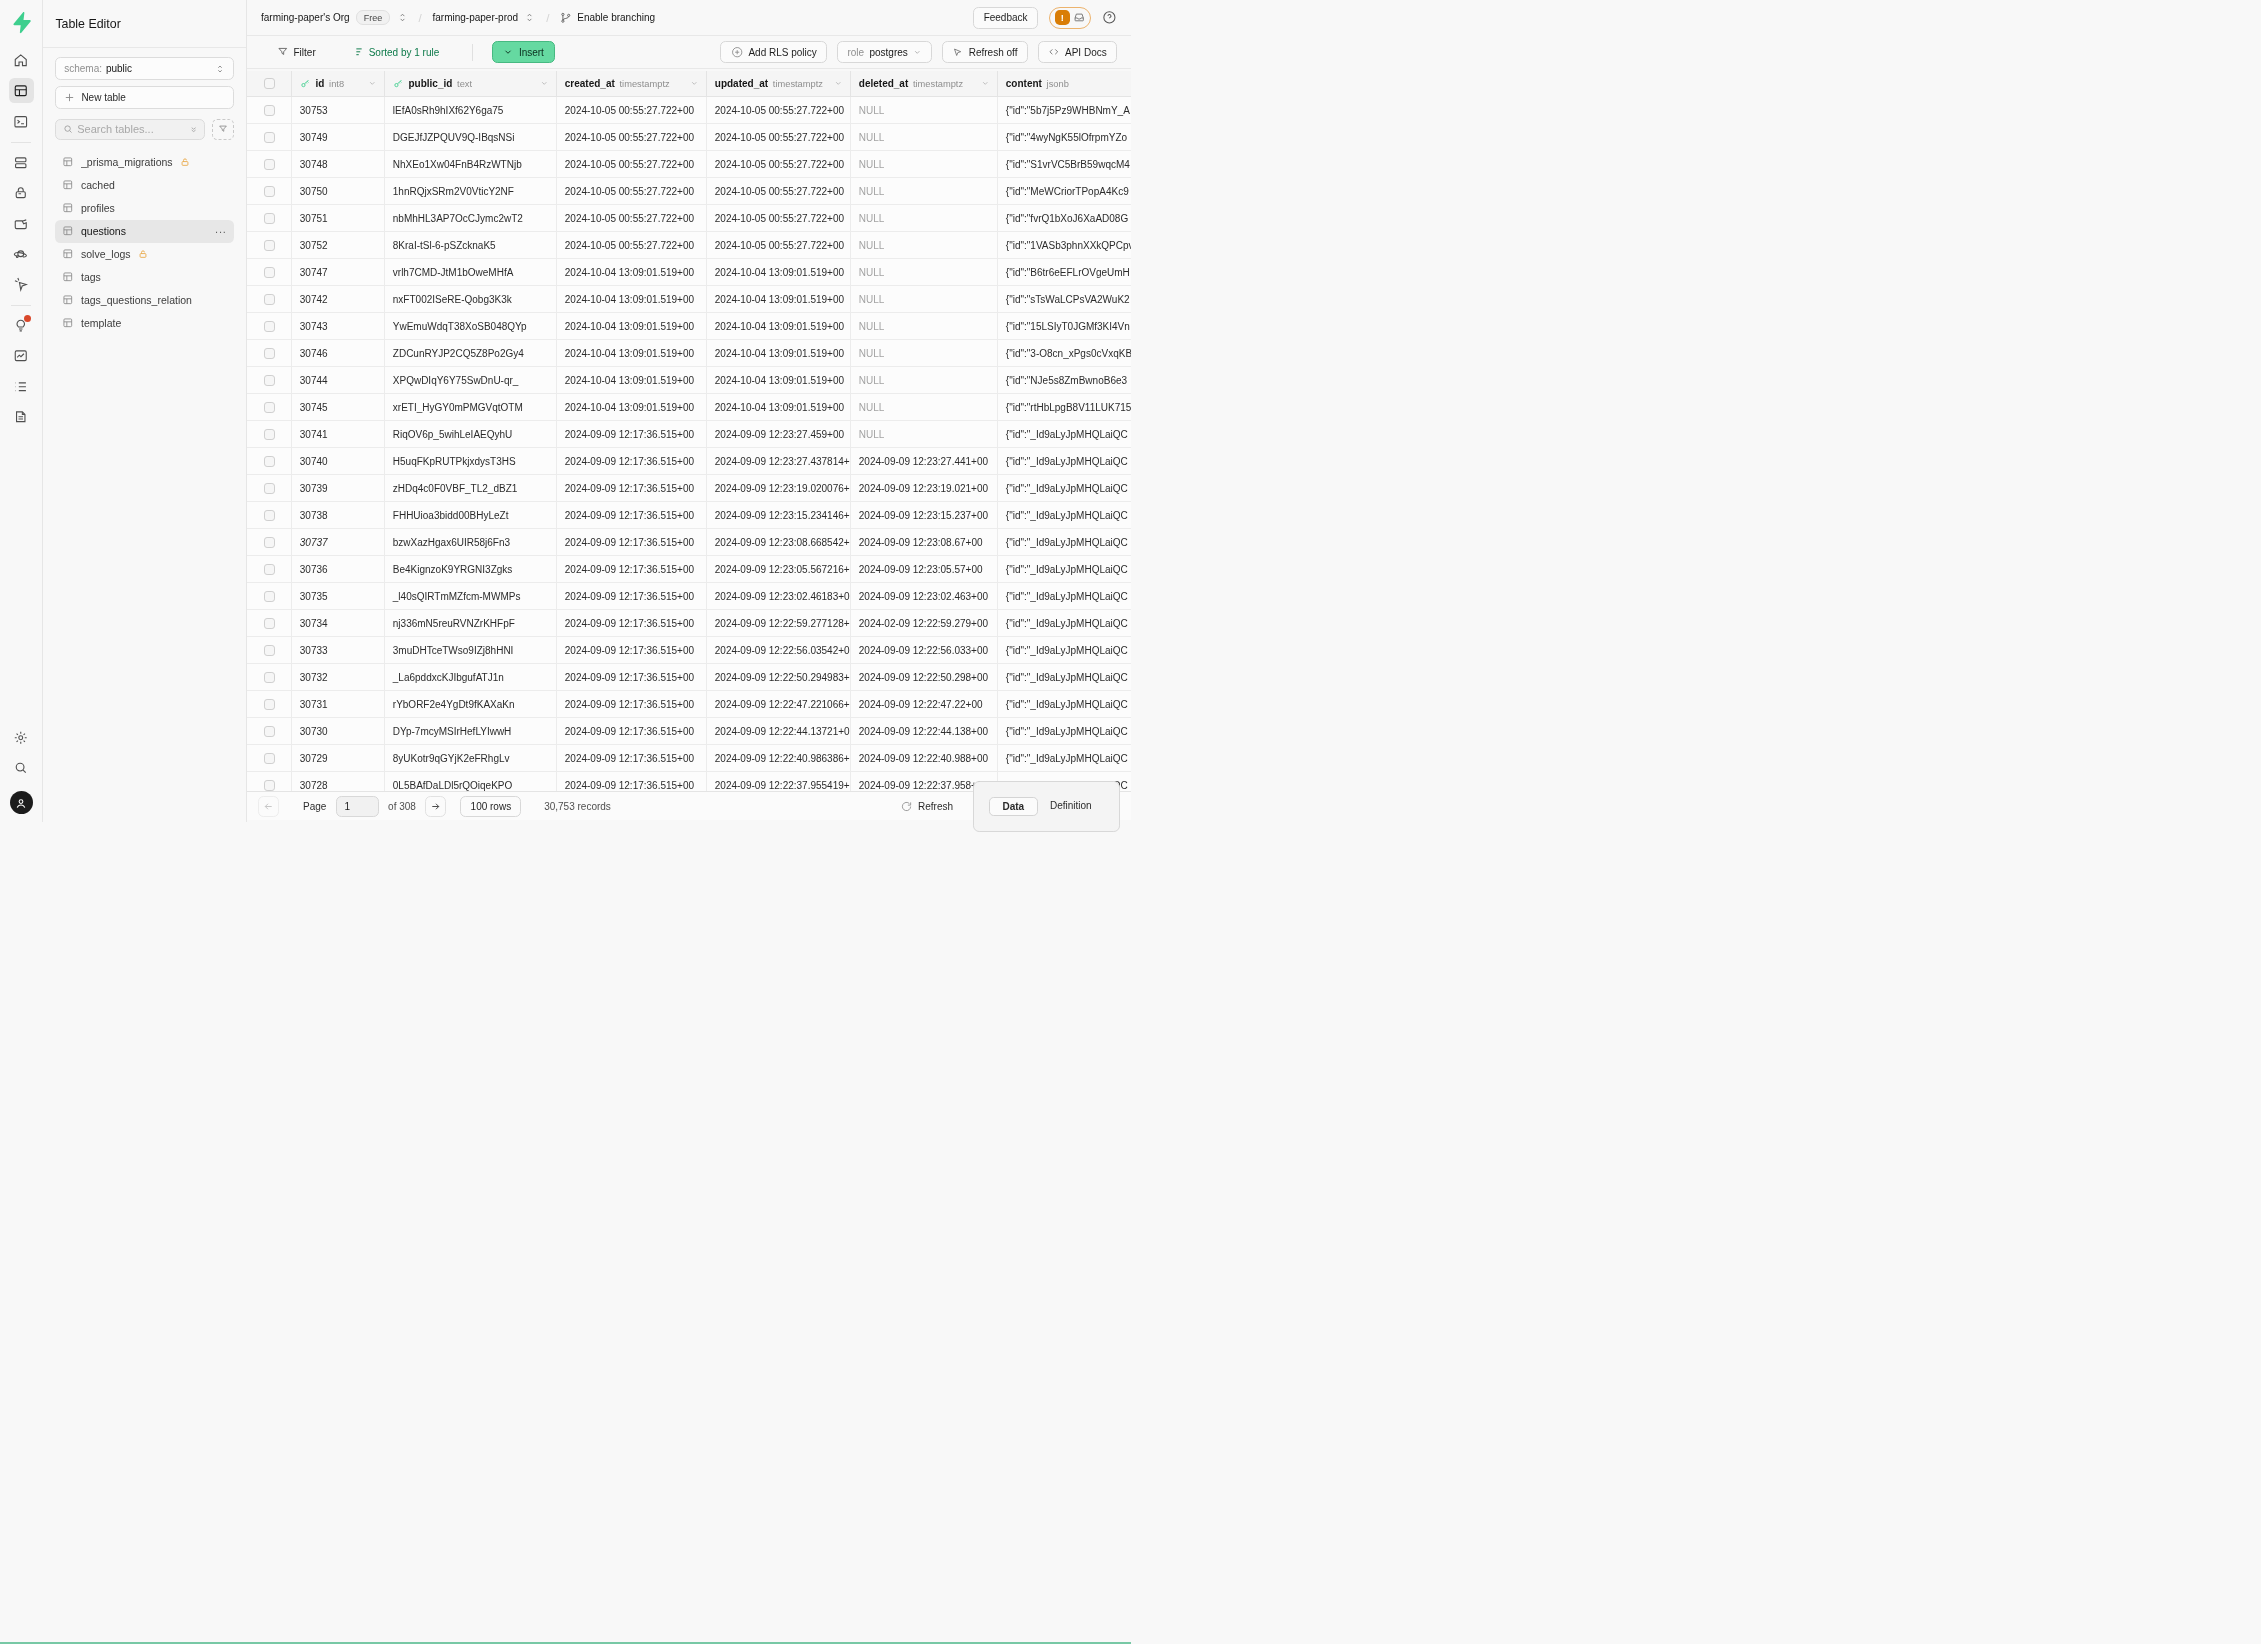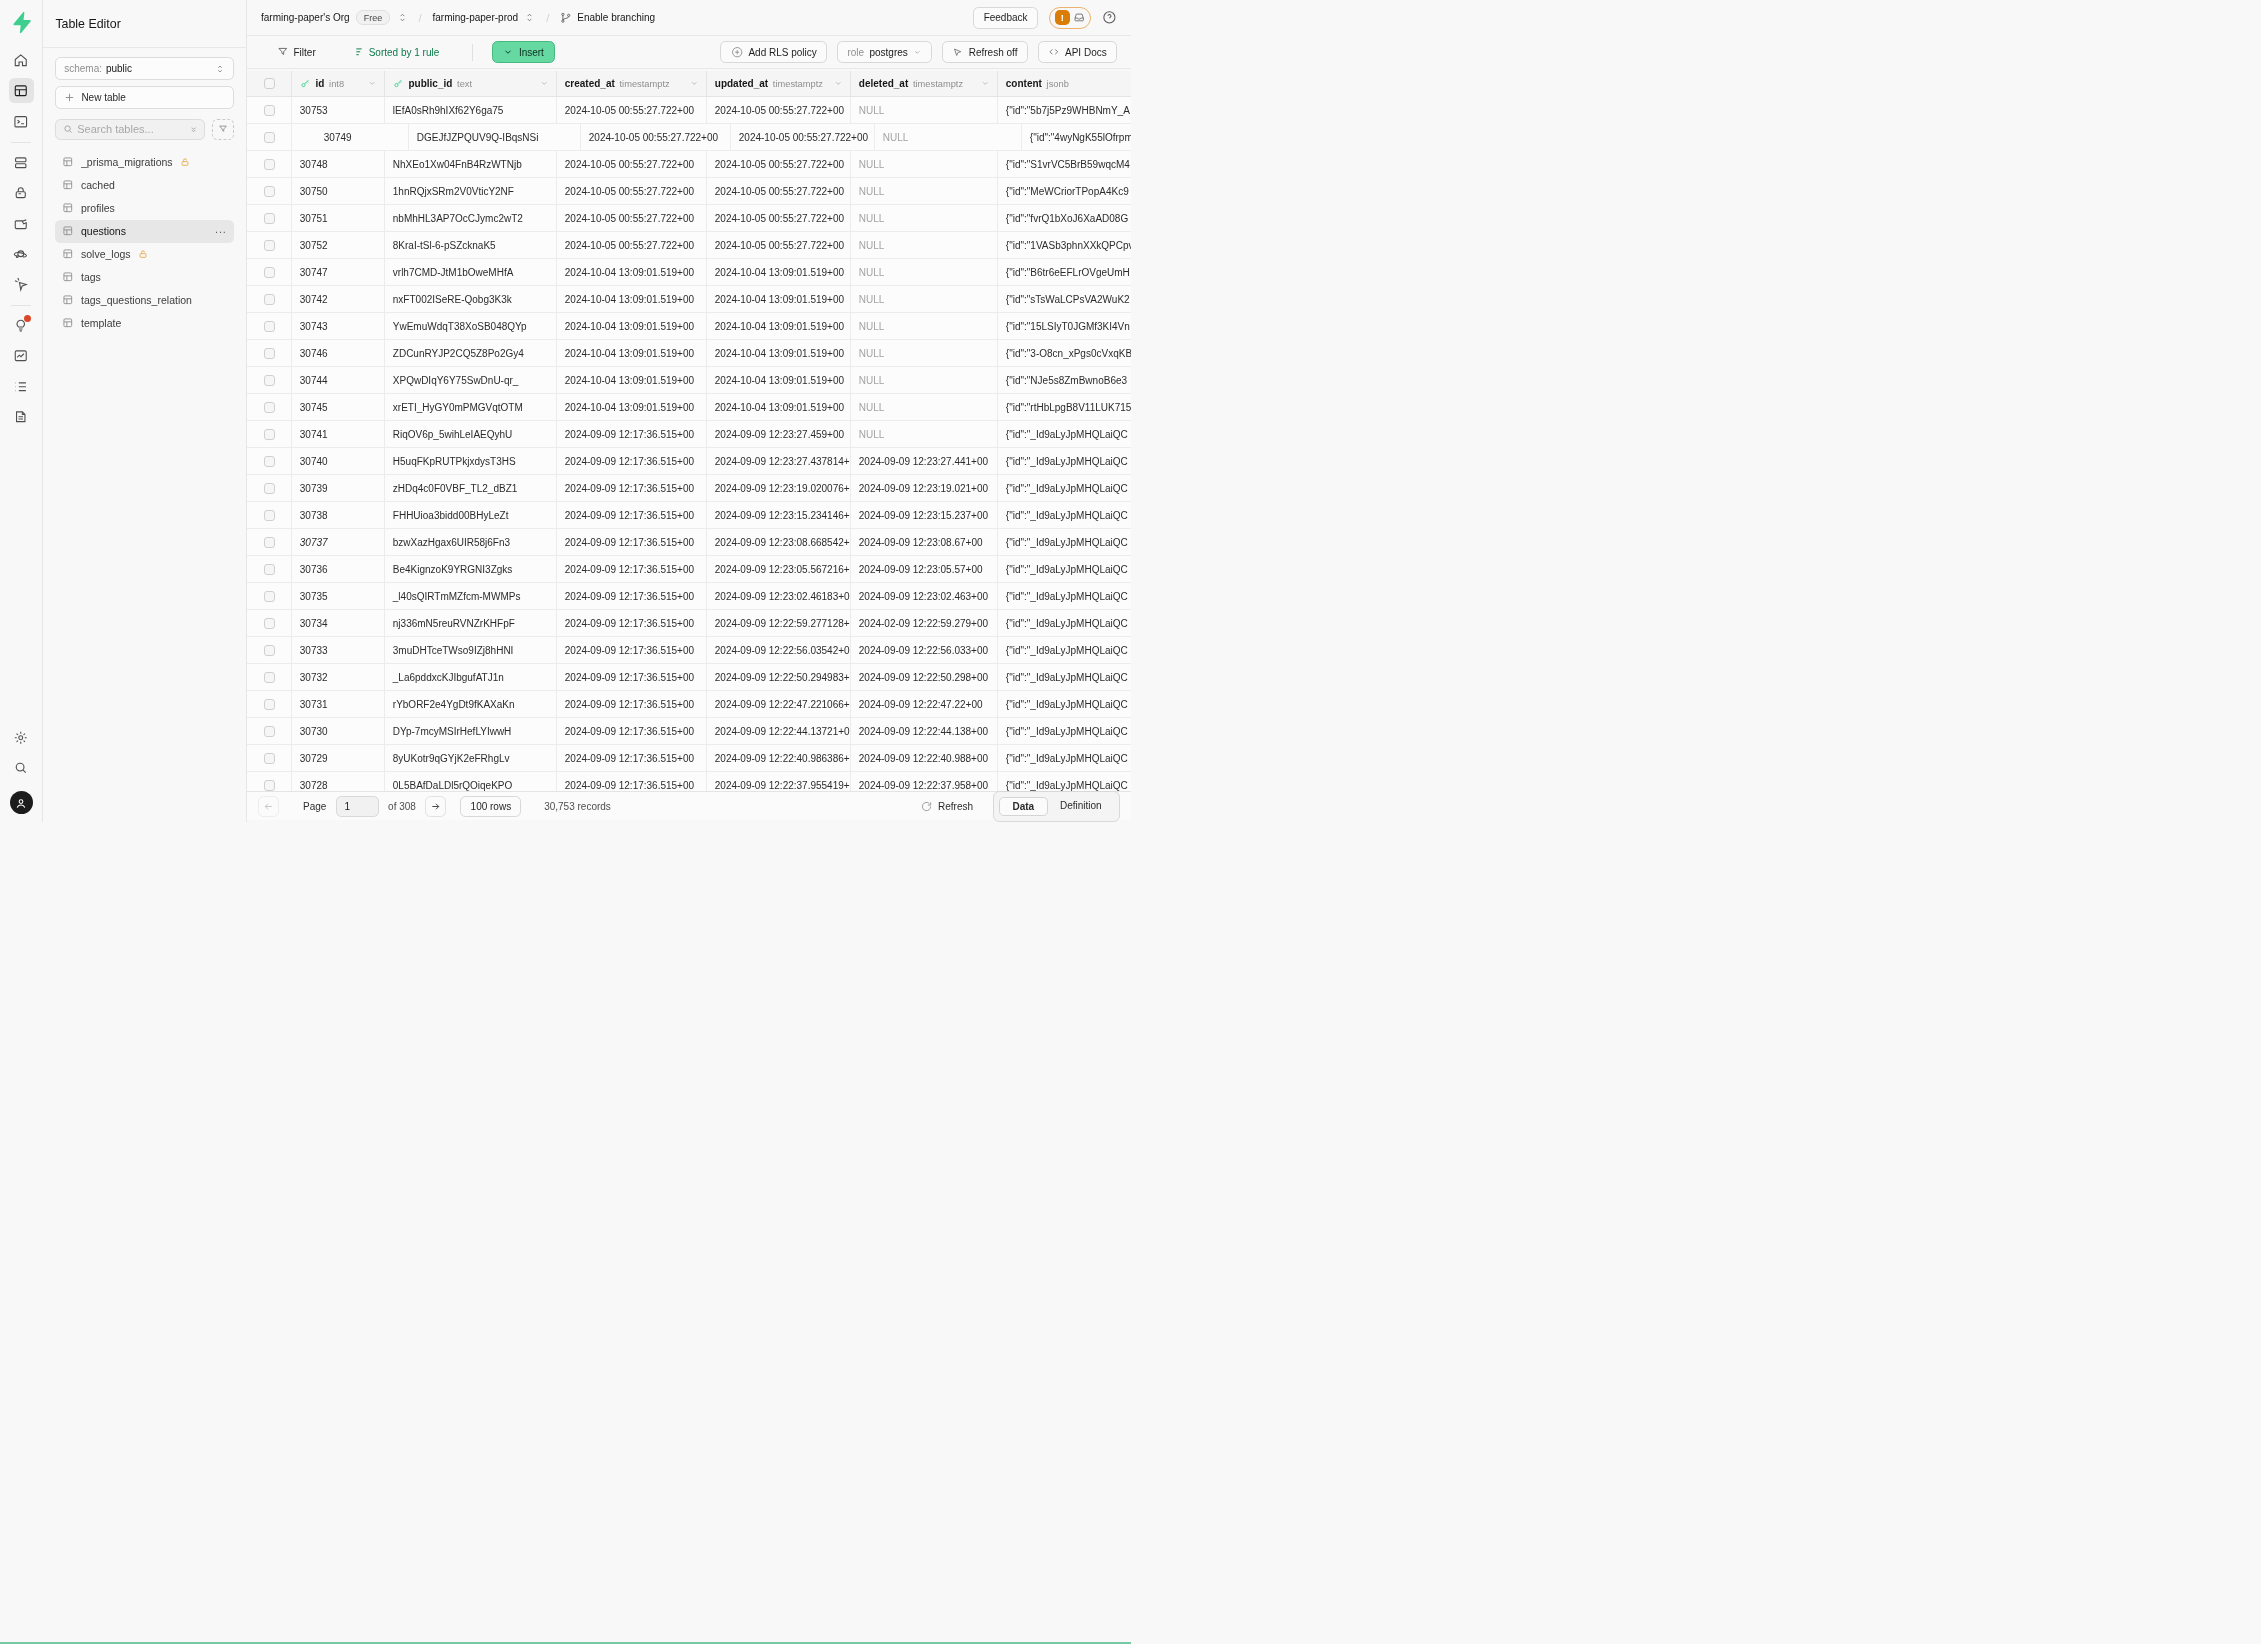--- a/index.html
+++ b/index.html
@@ -104,21 +104,21 @@
     border-top:0.8px solid #e4e4e4; display:flex; align-items:center; padding:0 11px; font-size:10px; color:#2d2d2d; }
   .pg-btn { width:21px; height:21px; border:0.8px solid #e2e2e2; border-radius:5.4px; background:transparent;
     display:flex; align-items:center; justify-content:center; cursor:pointer; }
   .pg-btn.ghost { border-color:#ededed; color:#c2c2c2; }
   .pg-input { width:43px; height:21px; border:0.8px solid #d8d8d8; border-radius:5.4px; background:#f1f1f1;
     font-size:10px; padding:0 7.8px; color:#1c1c1c; font-family:inherit; }
   .muted { color:#4f4f4f; }
   .sb-gap { margin:0 4.7px; }
   .foot-right { margin-left:auto; display:flex; align-items:center; gap:20px; }
   .refresh { display:flex; align-items:center; gap:6.2px; color:#2b2b2b; cursor:pointer; }
-  .seg { border:0.8px solid #d8d8d8; border-radius:6.2px; display:flex; padding:5px; background:#f4f4f4; }
+  .seg { border:0.8px solid #d8d8d8; border-radius:6.2px; display:flex; padding:15px; background:#f4f4f4; }
   .seg .opt { padding:3.1px 12.4px; font-size:10px; border-radius:4.7px; cursor:pointer; color:#2b2b2b; }
   .seg .opt.active { background:#fbfbfb; border:0.8px solid #d4d4d4; font-weight:600; }
   #bottom-line { position:absolute; left:0; bottom:0; width:1131px; height:1.6px; background:#77c8a5; }
 </style>
 </head>
 <body>
 
 <div id="rail">
   <div class="rail-logo">
     <svg width="23" height="23" viewBox="0 0 24 24">
@@ -584,21 +584,21 @@
           <div class="g-cell" style="width: 172px;">lEfA0sRh9hIXf62Y6ga75</div>
           <div class="g-cell" style="width: 150px;">2024-10-05 00:55:27.722+00</div>
           <div class="g-cell" style="width: 144px;">2024-10-05 00:55:27.722+00</div>
           <div class="g-cell null" style="width: 147px;">NULL</div>
           <div class="g-cell" style="width: 233px;">{"id":"5b7j5Pz9WHBNmY_A</div>
         </div>
         <div class="g-row">
           <div class="g-cell cb" style="width: 45px;">
             <span class="cbx"></span>
           </div>
-          <div class="g-cell" style="width: 93px; margin-left: 24px;">30749</div>
+          <div class="g-cell" style="width: 93px;">30749</div>
           <div class="g-cell" style="width: 172px;">DGEJfJZPQUV9Q-IBqsNSi</div>
           <div class="g-cell" style="width: 150px;">2024-10-05 00:55:27.722+00</div>
           <div class="g-cell" style="width: 144px;">2024-10-05 00:55:27.722+00</div>
           <div class="g-cell null" style="width: 147px;">NULL</div>
           <div class="g-cell" style="width: 233px;">{"id":"4wyNgK55lOfrpmYZo</div>
         </div>
         <div class="g-row">
           <div class="g-cell cb" style="width: 45px;">
             <span class="cbx"></span>
           </div>

